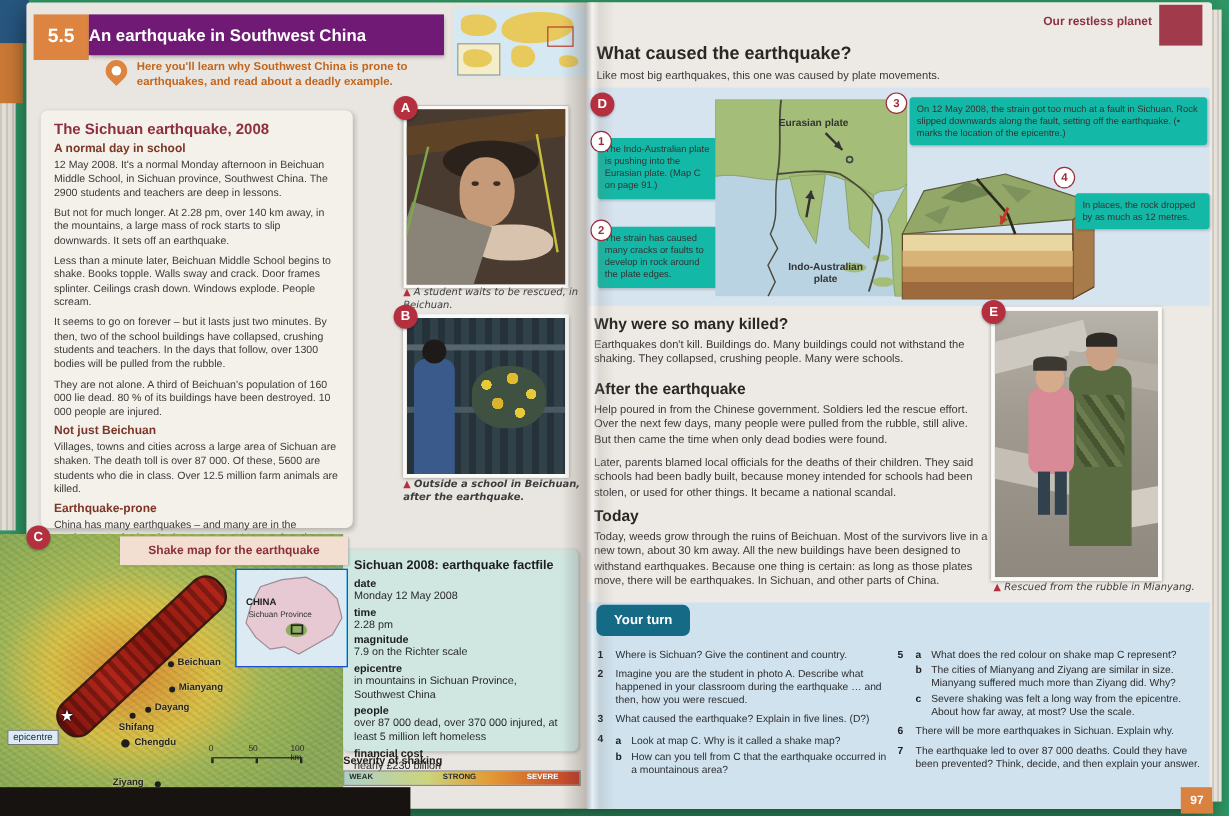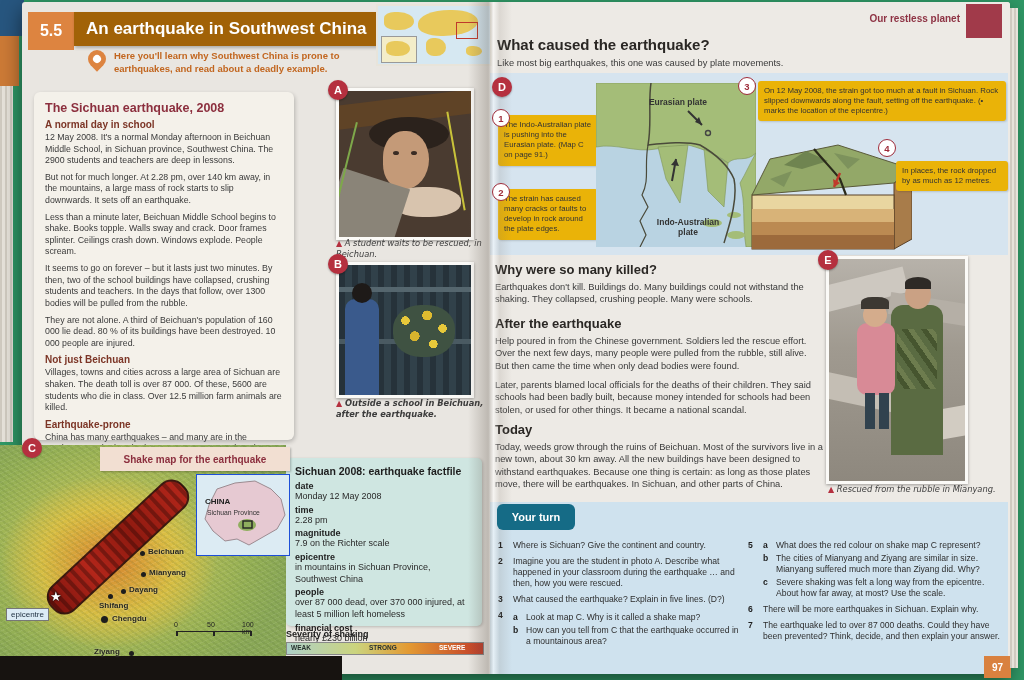--- a/index.html
+++ b/index.html
@@ -13,22 +13,22 @@
   .spine{left:468px;top:2px;width:44px;height:672px;
          background:linear-gradient(90deg,rgba(0,0,0,0),rgba(90,80,70,.30) 46%,rgba(255,255,255,.45) 58%,rgba(120,110,100,.15) 72%,rgba(0,0,0,0));}
   .edge-right{left:1010px;top:8px;width:8px;height:660px;background:repeating-linear-gradient(90deg,#cfcac0 0 2px,#e6e2da 2px 4px);}
   .edge-blue{left:0;top:0;width:24px;height:36px;background:#27567f;}
   .edge-orange{left:0;top:36px;width:19px;height:50px;background:#cc7a36;}
   .edge-pages{left:0;top:86px;width:13px;height:356px;background:repeating-linear-gradient(90deg,#cfcac0 0 2px,#e6e2da 2px 5px);}
   .bottom-dark{left:0;top:656px;width:342px;height:24px;background:#171310;}
   
   .secnum{left:28px;top:12px;width:46px;height:38px;background:#dd8440;color:#fff;font-weight:bold;
           font-size:16px;display:flex;align-items:center;justify-content:center;}
-  .banner{left:74px;top:12px;width:296px;height:34px;background:#a16207;color:#fff;font-weight:bold;
-          font-size:17px;display:flex;align-items:center;padding-left:12px;box-shadow:1px 2px 3px rgba(0,0,0,.25);}
+  .banner{left:74px;top:12px;width:296px;height:34px;background:#701a75;color:#fff;font-weight:bold;
+          font-size:14px;display:flex;align-items:center;box-shadow:1px 2px 3px rgba(0,0,0,.25);}
   .intro-txt{left:114px;top:50px;width:256px;font-size:9.5px;font-weight:bold;color:#c2661f;line-height:1.35;}
   .pin{left:88px;top:50px;width:18px;height:18px;background:#dd8440;border-radius:50% 50% 50% 0;
        transform:rotate(-45deg);}
   .pin::after{content:"";position:absolute;left:5px;top:5px;width:8px;height:8px;border-radius:50%;background:#fff;}
   .strand{left:856px;top:13px;width:104px;text-align:right;font-size:10px;font-weight:bold;color:#8e3344;}
   .strand-tab{left:966px;top:4px;width:36px;height:34px;background:#a13a4a;}
   .pagenum{left:984px;top:656px;width:27px;height:22px;background:#d9813f;color:#fff;font-weight:bold;
            font-size:10px;display:flex;align-items:center;justify-content:center;}
   
   .world{left:376px;top:4px;width:112px;height:58px;background:#d6e8f2;border:2px solid #e8e4da;overflow:hidden;}
@@ -81,21 +81,21 @@
   .frow span{flex:1;font-size:9px;color:#2a2a2a;line-height:1.3;}
   .sev-title{left:286px;top:629px;font-size:9px;font-weight:bold;color:#1d1d1d;}
   .sev-bar{left:286px;top:642px;width:196px;height:11px;border:1px solid #888;
            background:linear-gradient(90deg,#aed0c8,#cbd47e 35%,#e39a33 62%,#c23b28);}
   .sev-bar span{position:absolute;top:1px;font-size:6.5px;font-weight:bold;color:#26302e;}
   
   .h1r{font-size:15px;font-weight:bold;color:#2a2724;}
   .h2r{font-size:13px;font-weight:bold;color:#2a2724;}
   .bodyr{font-size:9.3px;line-height:1.34;color:#3a3a3a;}
   .panelD{left:490px;top:73px;width:518px;height:182px;background:#d6e4ef;}
-  .callout{position:absolute;background:#eab308;border-radius:3px;padding:5px 6px;font-size:7.8px;
+  .callout{position:absolute;background:#14b8a6;border-radius:3px;padding:5px 6px;font-size:7.8px;
            line-height:1.3;color:#333;box-shadow:1px 1px 2px rgba(0,0,0,.15);}
   .numb{position:absolute;width:16px;height:16px;border-radius:50%;background:#fff;border:1.6px solid #9e2b3a;
         color:#9e2b3a;font-weight:bold;font-size:9.5px;display:flex;align-items:center;justify-content:center;z-index:7;}
   
   .yt-panel{left:490px;top:502px;width:518px;height:172px;background:#cfe2ee;}
   .yt-tab{left:497px;top:504px;width:78px;height:26px;background:#156b86;border-radius:6px;color:#fff;
           font-weight:bold;font-size:11px;display:flex;align-items:center;justify-content:center;z-index:3;}
   .qcol{position:absolute;top:540px;display:flex;flex-direction:column;gap:5px;}
   .q{display:flex;font-size:8.6px;line-height:1.28;color:#2e2e2e;}
   .q b{width:15px;flex:none;color:#1d1d1d;}

